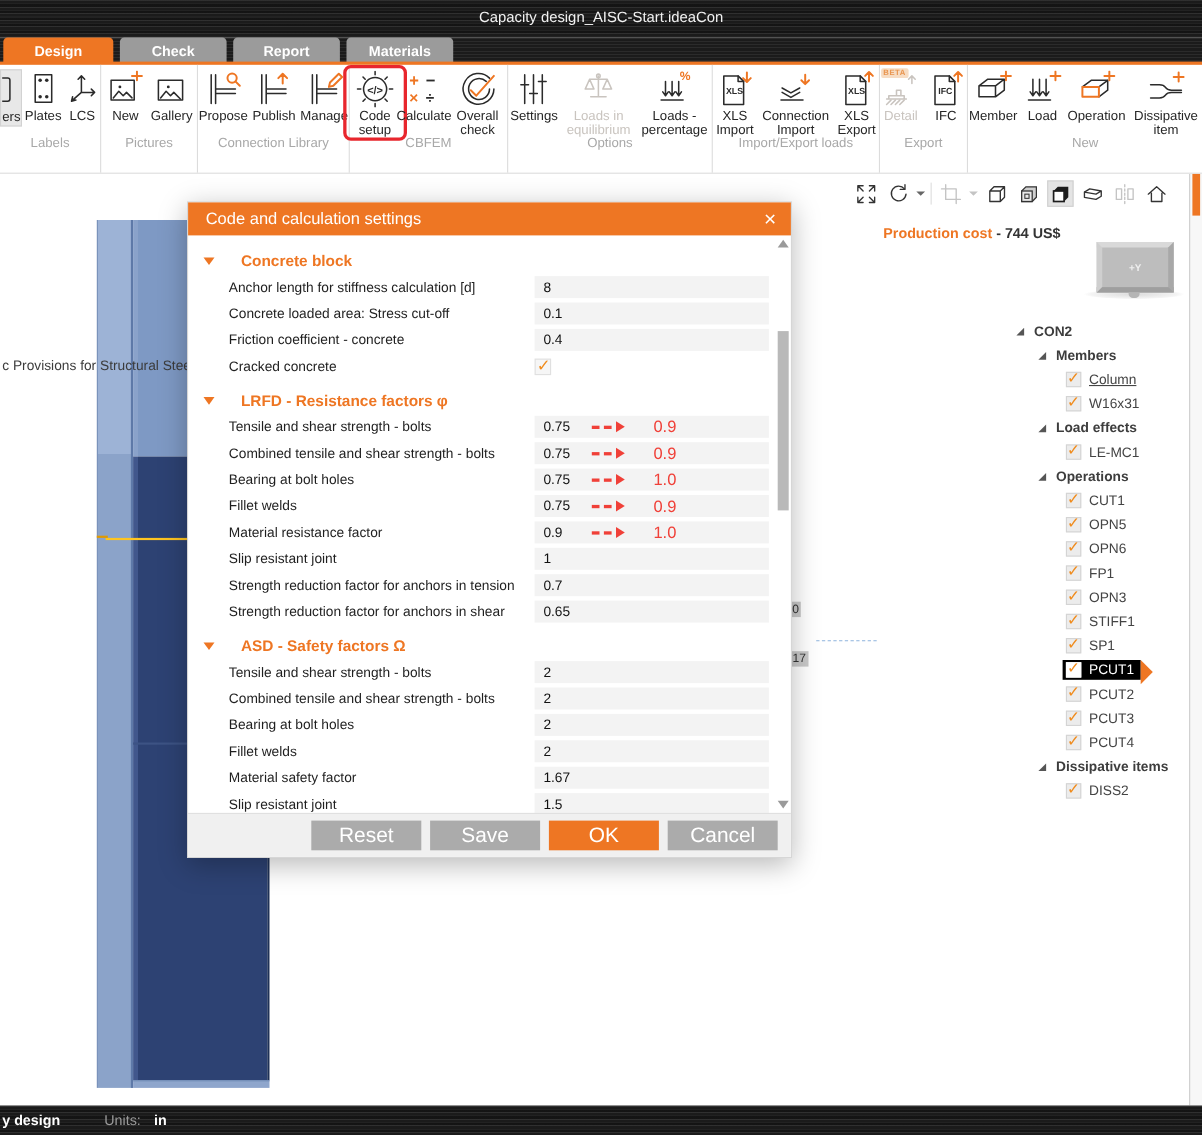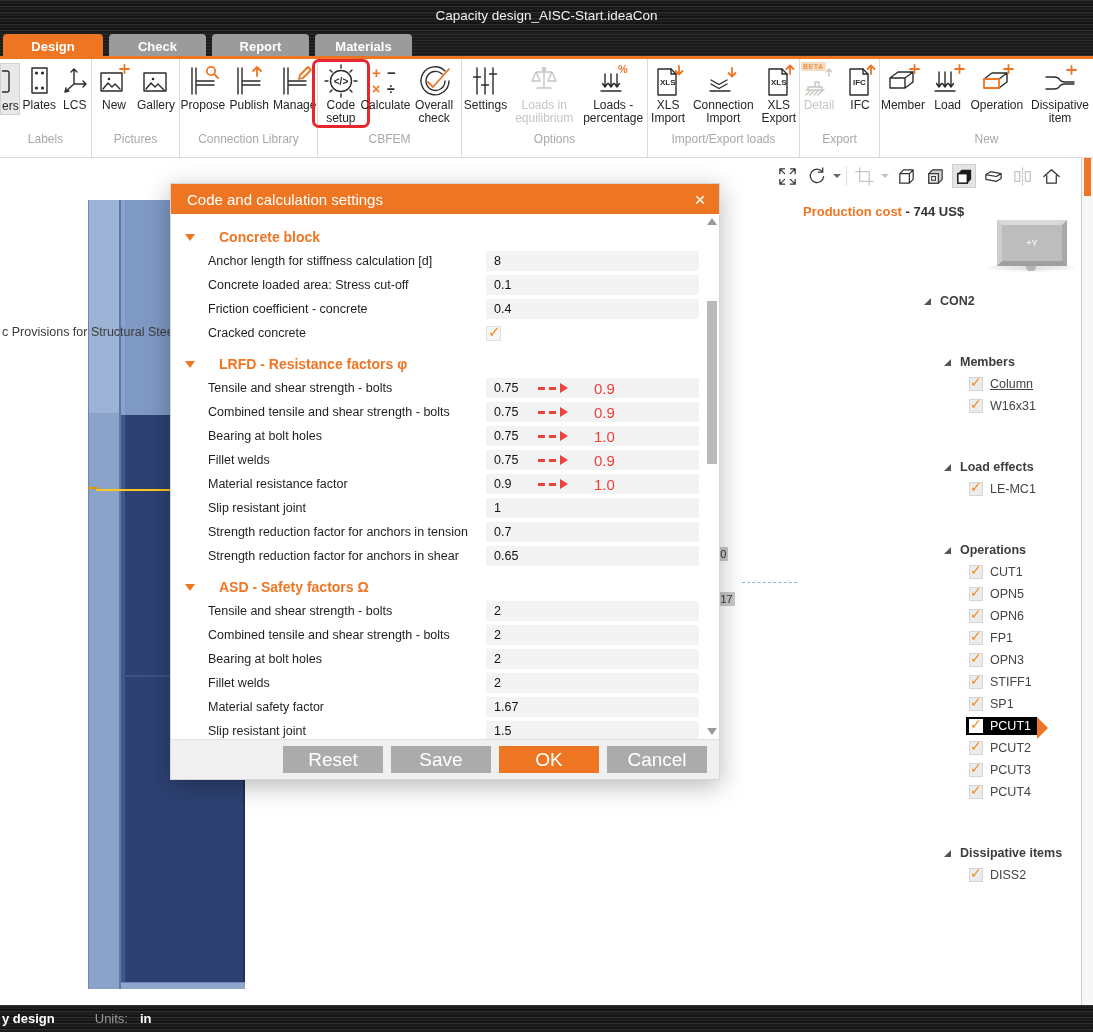--- a/index.html
+++ b/index.html
@@ -36,21 +36,21 @@
   .ritems{position:absolute;left:0;right:0;top:4px;display:flex;justify-content:center;align-items:flex-start;gap:3px;}
   .ritem{display:flex;flex-direction:column;align-items:center;min-width:30px;max-width:64px;position:relative;padding:1px 1px;}
   .ricon{width:36px;height:34px;position:relative;color:#2b2b2b;}
   .ricon svg{display:block;}
   .rlabel{font-size:12px;color:#262626;text-align:center;line-height:1.08;margin-top:1px;white-space:pre-line;}
   .ritem.disabled .ricon,.ritem.disabled .rlabel{color:#c9c4bf;}
   .ritem.pressed{background:#e8e8e8;border:1px solid #d2d2d2;}
   .ritem.clipped{width:16px;min-width:16px;overflow:hidden;align-items:flex-start;}
   .ritem.hl::before{content:"";position:absolute;left:-6px;right:-6px;top:-4px;bottom:-2px;
      border:3px solid #e8262d;border-radius:7px;pointer-events:none;}
-  .glabel{position:absolute;left:0;right:0;bottom:11px;text-align:center;font-size:12px;color:#a8a8a8;}
+  .glabel{position:absolute;left:0;right:0;bottom:20px;text-align:center;font-size:12px;color:#a8a8a8;}
   .beta{position:absolute;left:0;top:-2px;background:#f7dcc3;color:#e9954f;font-size:7px;font-weight:bold;
      padding:1px 2px;border-radius:2px;letter-spacing:.5px;}
 
   
   #canvas{left:0;top:158px;width:1093px;height:847px;background:#fff;overflow:hidden;}
 
   
   #column3d{position:absolute;left:88px;top:42px;width:157px;height:789px;}
   #col-flange{position:absolute;left:0;top:0;width:33px;height:100%;
      background:linear-gradient(180deg,#9db3d6 0 27%,#8ba3c9 27% 100%);
@@ -88,21 +88,21 @@
      display:flex;align-items:center;justify-content:center;}
   #viewcube .axis{color:#efefef;font-size:9px;font-weight:bold;}
   #cubeshadow{position:absolute;left:985px;top:105px;width:92px;height:9px;border-radius:50%;
      background:radial-gradient(closest-side,#dcdcdc,#f4f4f4 85%,transparent);}
   #cubenotch{position:absolute;left:1026px;top:108px;width:10px;height:5px;background:#b5b5b5;border-radius:0 0 4px 4px;}
 
   
   #tree{position:absolute;left:920px;top:132px;width:162px;font-size:12.5px;color:#444;}
   .trow{height:22px;display:flex;align-items:center;}
   .trow.lvl0{padding-left:4px;}
-  .trow.lvl1{padding-left:24px;margin-top:39px;}
+  .trow.lvl1{padding-left:24px;}
   .trow.lvl2{padding-left:46px;}
   .exp{width:0;height:0;border-left:7px solid transparent;border-bottom:7px solid #555;margin-right:9px;}
   .tnode{font-weight:bold;color:#3d3d3d;}
   .rowbody{display:inline-flex;align-items:center;gap:7px;padding:2px 6px 2px 3px;position:relative;}
   .cb{width:14px;height:14px;background:#ececec;border:1px solid #d4d4d4;box-sizing:border-box;position:relative;flex:0 0 auto;}
   .cb::after{content:"✓";position:absolute;left:0px;top:-4px;font-size:14px;font-weight:bold;color:#f08c1e;}
   .rowbody.sel{background:#000000;color:#fff;}
   .rowbody.sel::after{content:"";position:absolute;right:-11px;top:0;border-top:11px solid transparent;
      border-bottom:11px solid transparent;border-left:11px solid #ee7623;}
   .rowbody.sel .cb{background:#fff;border-color:#fff;}

